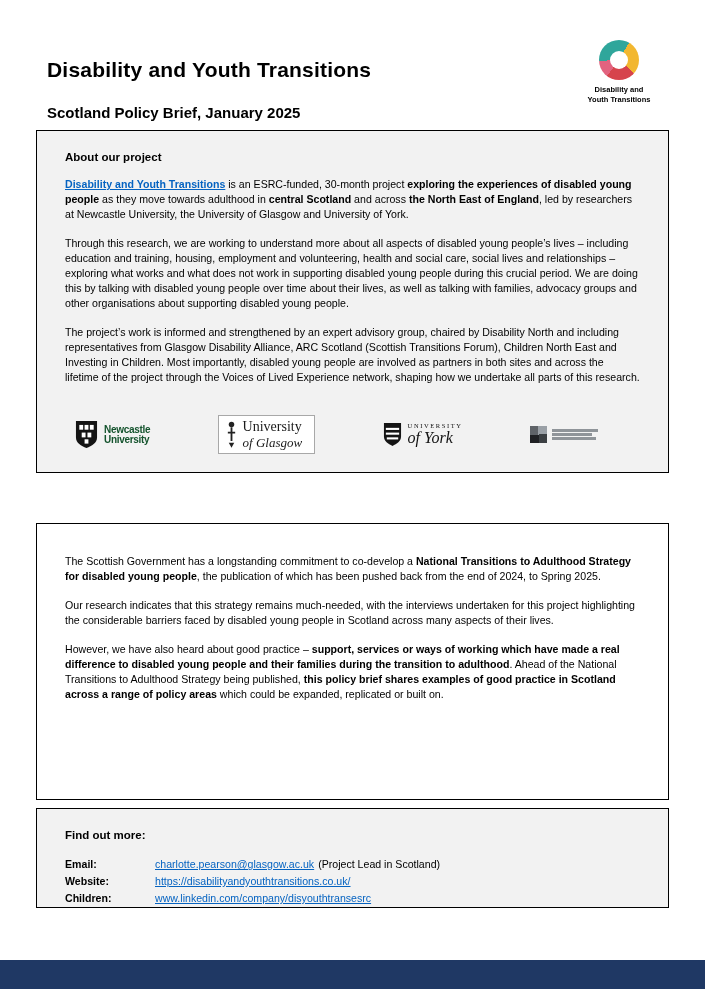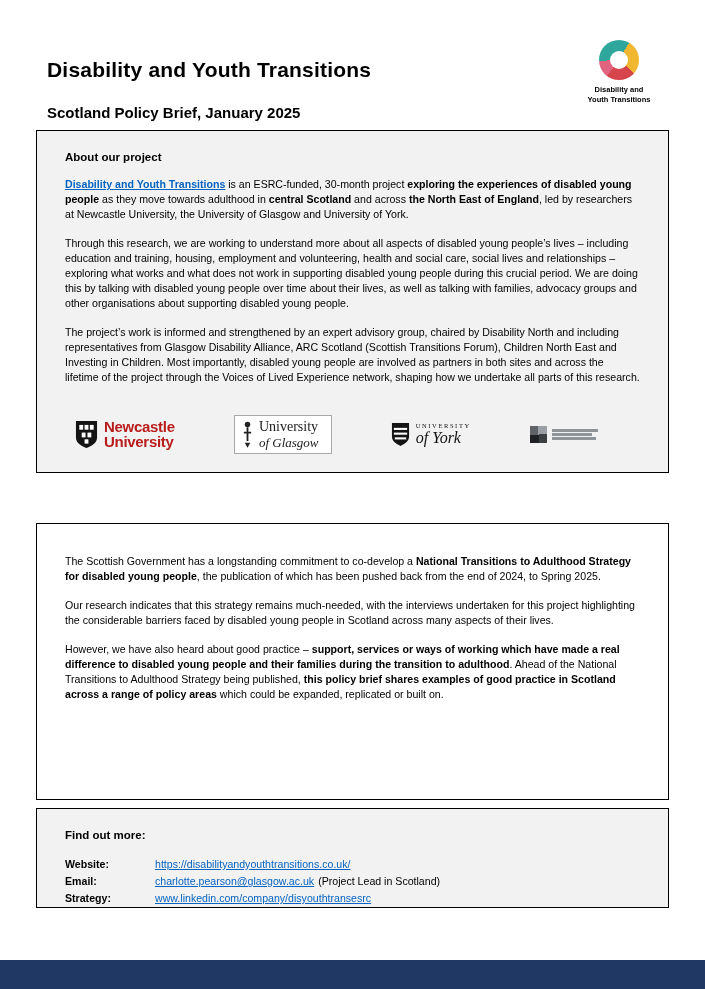--- a/index.html
+++ b/index.html
@@ -27,21 +27,21 @@
 
   .box h3{font-size:11.5px;font-weight:bold;margin:4px 0 0;}
   .box p{font-size:10.6px;line-height:1.42;margin:14px 0 0;}
   .b{font-weight:bold;}
   .link{color:var(--link,#0563C1);text-decoration:underline;cursor:pointer;}
   a.link{color:var(--link,#0563C1);}
 
   .logos{position:absolute;left:38px;right:70px;bottom:18px;
          display:flex;align-items:center;justify-content:space-between;}
   .logo{display:flex;align-items:center;gap:6px;}
-  .nc-text{font-size:15px;font-weight:bold;line-height:.95;letter-spacing:-.3px;color:#b91c1c;}
+  .nc-text{font-size:10px;font-weight:bold;line-height:.95;letter-spacing:-.3px;color:#14532d;}
   .glasgow-box{background:#fff;border:1px solid #a8a8a8;padding:4px 12px 4px 7px;}
   .gl-text{font-family:"Liberation Serif",serif;color:#1a1a1a;line-height:1;}
   .gl-line1{font-size:14px;}
   .gl-line2{font-size:13px;font-style:italic;margin-top:2px;}
   .yk-text{font-family:"Liberation Serif",serif;color:#111;line-height:1;}
   .yk-line1{font-size:6.5px;letter-spacing:1.6px;}
   .yk-line2{font-size:16px;font-style:italic;margin-top:1px;}
   .esrc{gap:5px;}
   .esrc-mark{width:17px;height:17px;
              background:conic-gradient(#9aa0a6 0 25%,#3c4043 0 50%,#202124 0 75%,#5f6368 0);}
@@ -140,33 +140,33 @@
   <section class="box box-overview">
     <p><span>The Scottish Government has a longstanding commitment to co-develop a </span><span class="b">National Transitions to Adulthood Strategy for disabled young people</span><span>, the publication of which has been pushed back from the end of 2024, to Spring 2025.</span></p>
     <p><span>Our research indicates that this strategy remains much-needed, with the interviews undertaken for this project highlighting the considerable barriers faced by disabled young people in Scotland across many aspects of their lives.</span></p>
     <p><span>However, we have also heard about good practice – </span><span class="b">support, services or ways of working which have made a real difference to disabled young people and their families during the transition to adulthood</span><span>. Ahead of the National Transitions to Adulthood Strategy being published, </span><span class="b">this policy brief shares examples of good practice in Scotland across a range of policy areas</span><span> which could be expanded, replicated or built on.</span></p>
   </section>
 
   <section class="box box-contact">
     <h3>Find out more:</h3>
     <div class="contact-rows">
       <div class="contact-row">
+        <span class="contact-label">Email:</span>
+        <span>
+          <a href="#" class="link">charlotte.pearson@glasgow.ac.uk</a><span class="contact-suffix">(Project Lead in Scotland)</span>
+        </span>
+      </div>
+      <div class="contact-row">
         <span class="contact-label">Website:</span>
         <span>
           <a href="#" class="link">https://disabilityandyouthtransitions.co.uk/</a>
         </span>
       </div>
       <div class="contact-row">
-        <span class="contact-label">Email:</span>
-        <span>
-          <a href="#" class="link">charlotte.pearson@glasgow.ac.uk</a><span class="contact-suffix">(Project Lead in Scotland)</span>
-        </span>
-      </div>
-      <div class="contact-row">
-        <span class="contact-label">Strategy:</span>
+        <span class="contact-label">Children:</span>
         <span>
           <a href="#" class="link">www.linkedin.com/company/disyouthtransesrc</a>
         </span>
       </div>
     </div>
   </section>
 
   <footer class="bottom-bar"></footer>
 </div>
 

